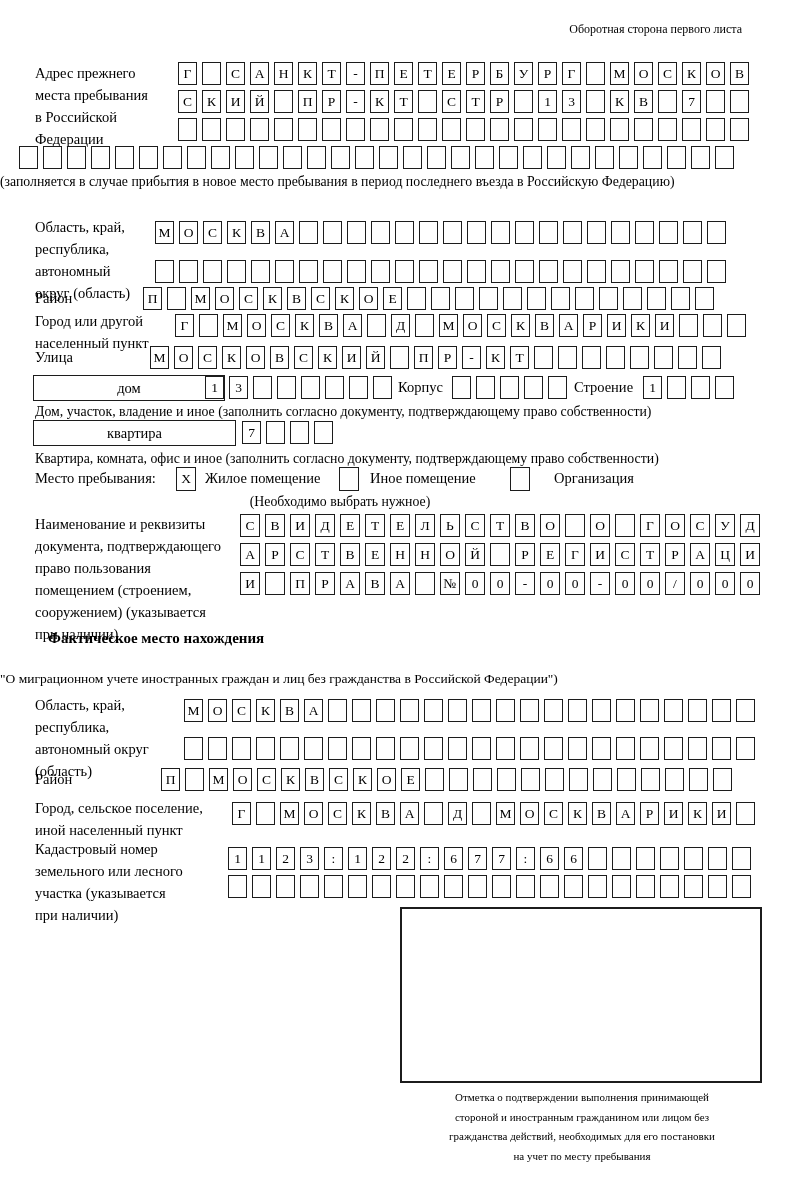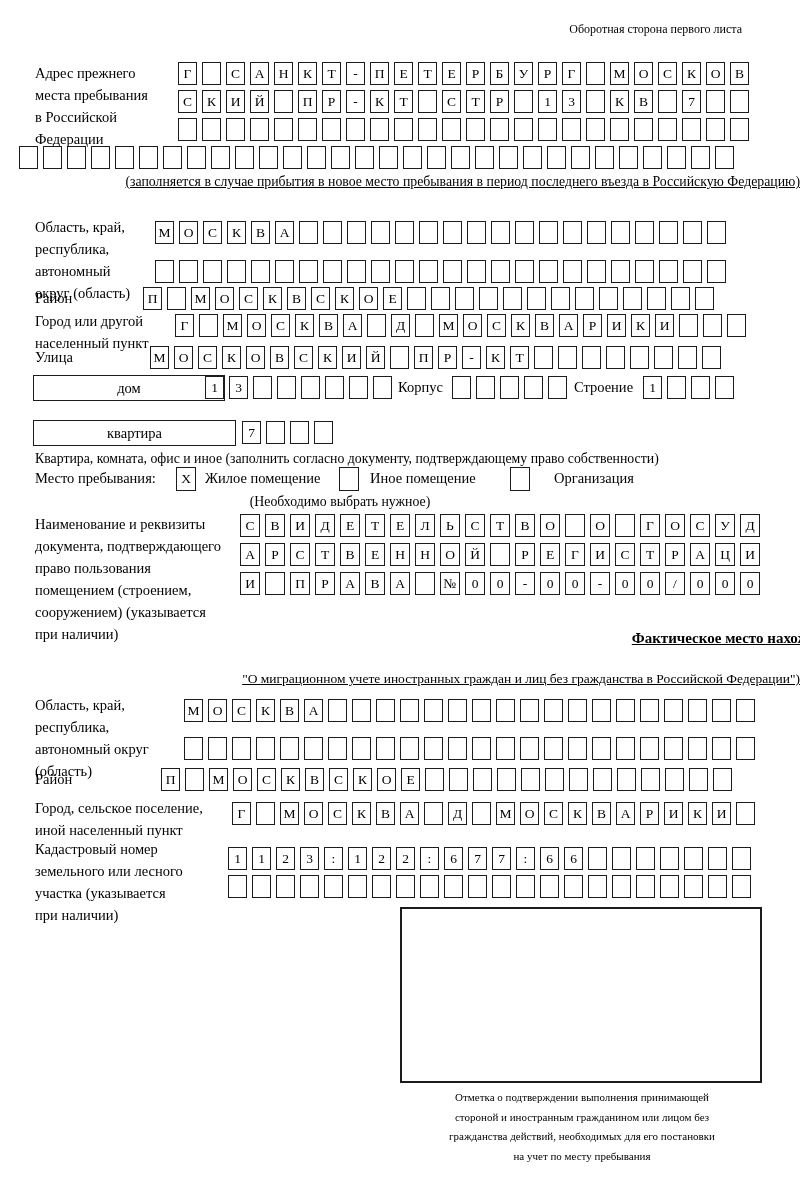--- a/index.html
+++ b/index.html
@@ -3,21 +3,21 @@
 <meta charset="utf-8">
 <style>
   html,body{margin:0;padding:0;background:#fff;}
   #page{position:relative;width:800px;height:1180px;background:#fff;overflow:hidden;
         font-family:"Liberation Serif","DejaVu Serif",serif;color:#000;}
   .abs{position:absolute;}
   .hdr{font-size:12px;}
   .label{font-size:14.5px;line-height:22px;white-space:pre-line;}
   .note{font-size:13.8px;}
   .title{font-weight:bold;font-size:15.5px;}
-  .center{width:800px;left:0;text-align:right;text-decoration:underline;}
+  .center{width:800px;left:0;text-align:left;}
   .cells{display:flex;gap:5px;}
   .cell{display:inline-flex;align-items:center;justify-content:center;box-sizing:border-box;
         width:19px;height:23px;border:1.5px solid #1c1c1c;font-size:13.5px;background:#fff;}
   .wide .cell{width:20px;}
   .bigbox{box-sizing:border-box;border:1.6px solid #1c1c1c;display:flex;align-items:center;
           justify-content:center;font-size:14.5px;height:26px;background:#fff;}
   .checkbox{display:inline-flex;align-items:center;justify-content:center;box-sizing:border-box;
             width:20px;height:24px;border:1.5px solid #1c1c1c;font-size:13.5px;background:#fff;}
   .opt{font-size:14.5px;}
   .stamp{box-sizing:border-box;border:2px solid #1c1c1c;background:#fff;}
@@ -308,20 +308,21 @@
       <span class="cell"></span>
       <span class="cell"></span>
     </div>
   <div class="abs opt" style="left:574px;top:379px;">Строение</div>
   <div class="abs cells" style="left:643px;top:376px;">
       <span class="cell">1</span>
       <span class="cell"></span>
       <span class="cell"></span>
       <span class="cell"></span>
     </div>
+  <div class="abs note" style="left:35px;top:404px;">Дом, участок, владение и иное (заполнить согласно документу, подтверждающему право собственности)</div>
 
   <div class="abs bigbox" style="left:33px;top:420px;width:203px;">квартира</div>
   <div class="abs cells" style="left:242px;top:421px;">
       <span class="cell">7</span>
       <span class="cell"></span>
       <span class="cell"></span>
       <span class="cell"></span>
     </div>
   <div class="abs note" style="left:35px;top:451px;">Квартира, комната, офис и иное (заполнить согласно документу, подтверждающему право собственности)</div>
 

